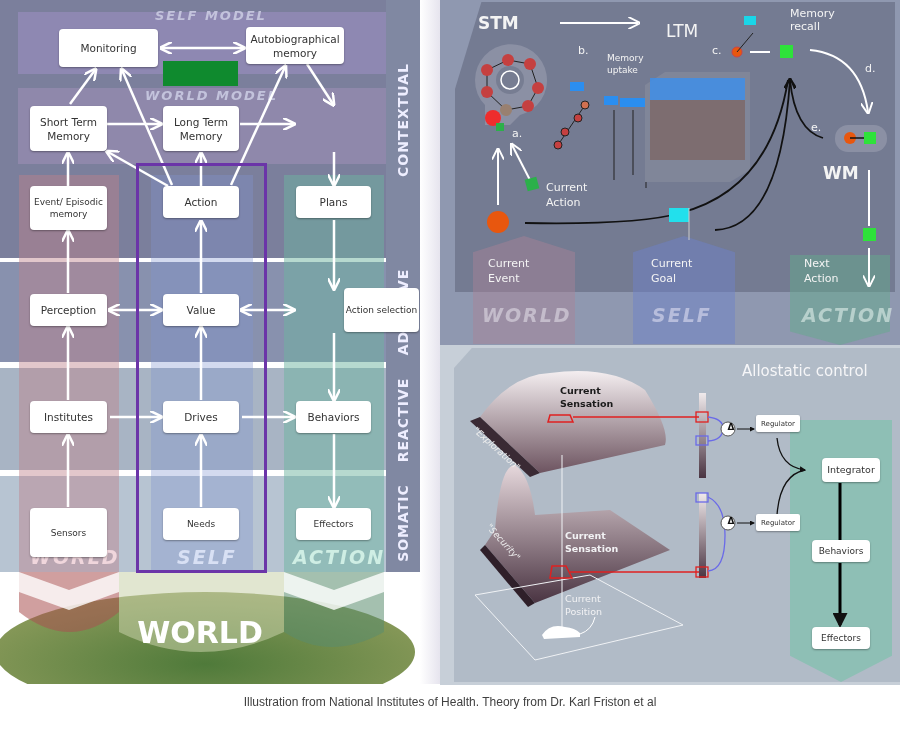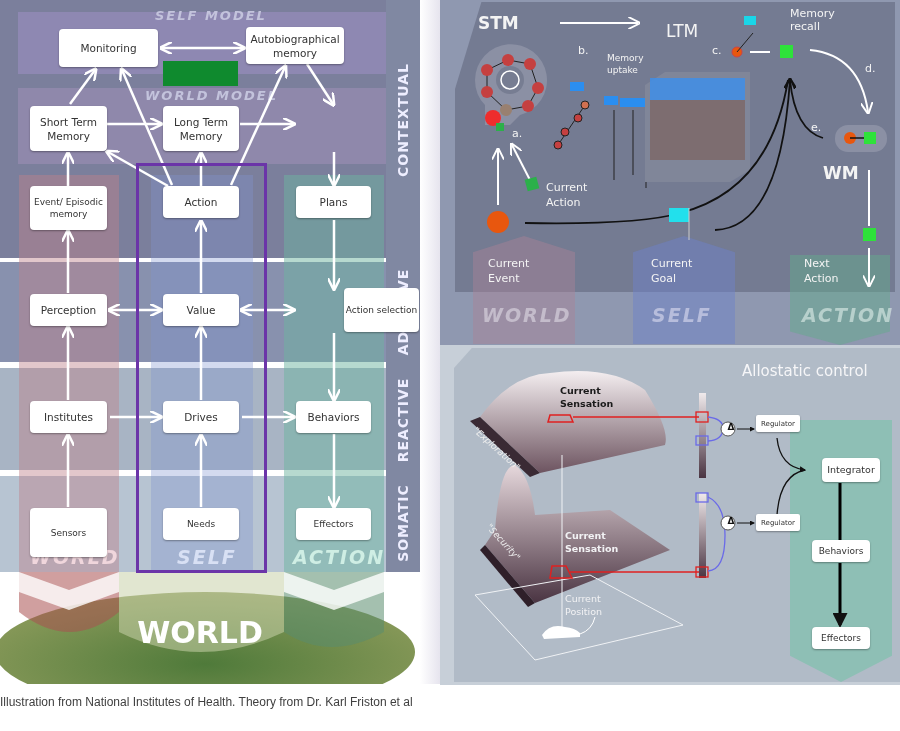--- a/index.html
+++ b/index.html
@@ -13,21 +13,21 @@
        font-family:"DejaVu Sans",sans-serif;font-size:10.5px;line-height:14px;color:#333;}
   .box.small{font-size:9px;line-height:12px;}
   .vlabel{position:absolute;color:#eef;font-family:"DejaVu Sans",sans-serif;font-weight:bold;font-size:14px;
           letter-spacing:1px;transform:rotate(-90deg);transform-origin:center center;white-space:nowrap;text-align:center;}
   .modeltitle{position:absolute;font-family:"DejaVu Sans",sans-serif;font-style:italic;font-weight:bold;
           font-size:13px;letter-spacing:2px;color:#c3c3dc;}
   .coltitle{position:absolute;font-family:"DejaVu Sans",sans-serif;font-style:italic;font-weight:bold;
           font-size:19px;letter-spacing:2px;}
   
   .rt{position:absolute;font-family:"DejaVu Sans",sans-serif;color:#f4f4f4;}
-  .caption{position:absolute;left:0;width:900px;top:695px;font-family:"Liberation Sans",sans-serif;
+  .caption{position:absolute;left:0;width:900px;top:695px;text-align:center;font-family:"Liberation Sans",sans-serif;
            font-size:12px;color:#404040;}
 </style>
 </head>
 <body>
 
 <div id="left" class="abs">
 
   <div class="band" style="top:0;height:258px;background:#7b7f9c;"></div>
   <div class="abs" style="left:18px;top:12px;width:368px;height:62px;background:#8e88b2;"></div>
   <div class="abs" style="left:18px;top:88px;width:368px;height:76px;background:#8f88ab;"></div>

